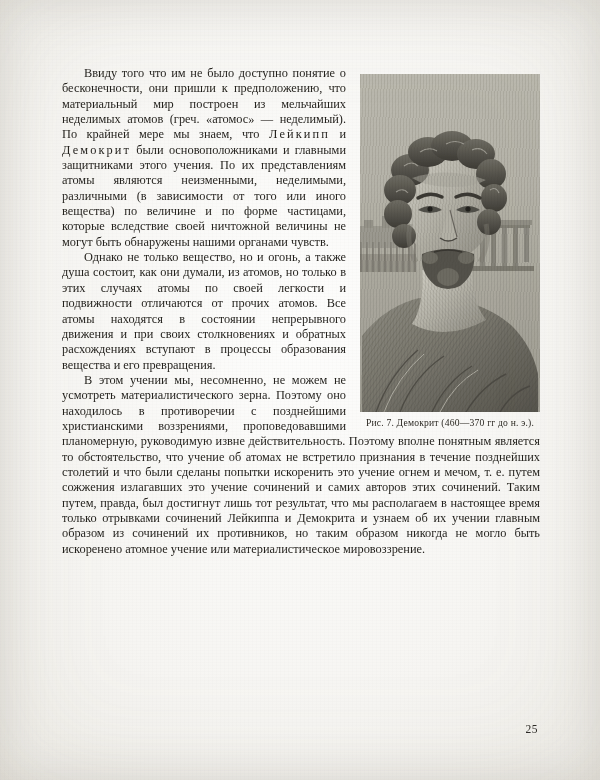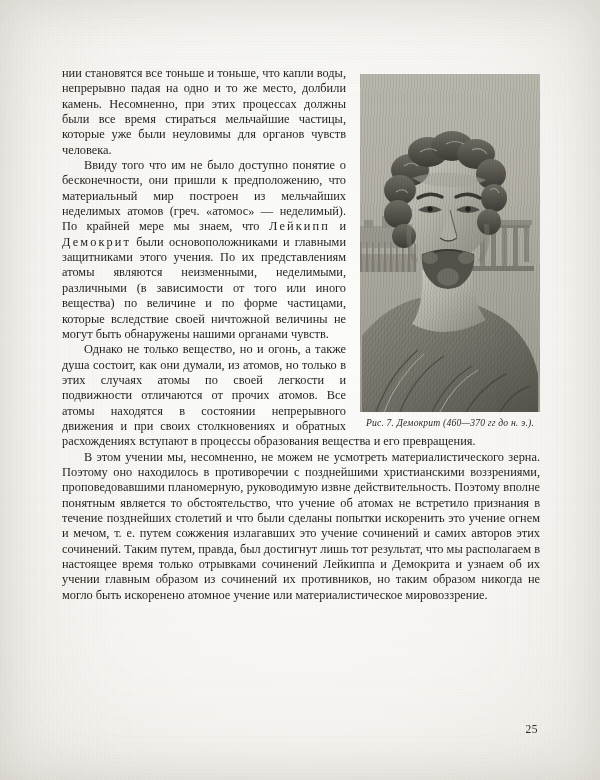--- a/index.html
+++ b/index.html
@@ -73,21 +73,20 @@
   }
   .plate svg{position:absolute;inset:0;width:100%;height:100%;}
   .caption{
     margin-top:5px;
     font-size:9.6px;
     line-height:1.25;
     text-align:center;
     color:#2b2822;
     letter-spacing:.2px;
     white-space:nowrap;
-    font-style:italic;
   }
 
   
   .para{
     font-size:12.35px;
     line-height:15.35px;
     text-align:justify;
     text-justify:inter-word;
     color:#211f1b;
     margin:0;
@@ -225,21 +224,20 @@
           <path d="M50 150 Q46 170 56 188" stroke="#7f7d74" stroke-width="5" fill="none" opacity=".45"></path>
           <path d="M126 150 Q130 170 120 188" stroke="#7f7d74" stroke-width="5" fill="none" opacity=".45"></path>
 
           <rect x="0" y="0" width="180" height="338" fill="url(#hatchp)" opacity=".12"></rect>
         </svg>
         <div class="hatch"></div>
       </div>
       <div class="caption">Рис. 7. Демокрит (460—370 гг до н. э.).</div>
     </div>
 
-    <p class="para noindent">нии становятся все тоньше и тоньше, что капли воды, непрерывно падая на одно и то же место, долбили камень. Несомненно, при этих процессах должны были все время стираться мельчайшие частицы, которые уже были неуловимы для органов чувств человека.</p>
 
     <p class="para"><span>Ввиду того  что им не было доступно понятие о бесконечности,  они пришли к предположению, что материальный мир построен из мельчайших  неделимых атомов (греч. «атомос» — неделимый). По крайней мере мы знаем,  что </span><span class="sp">Лейкипп</span><span> и </span><span class="sp">Демокрит</span><span> были основоположниками и главными защитниками этого учения. По их представлениям атомы являются неизменными, неделимыми, различными (в зависимости от того или иного вещества) по величине и по форме частицами, которые вследствие своей ничтожной величины не могут быть обнаружены нашими органами чувств.</span></p>
 
     <p class="para">Однако не только вещество, но и огонь,  а также душа состоит, как они думали, из атомов, но только в этих случаях  атомы по своей легкости  и подвижности отличаются от прочих атомов. Все атомы находятся в состоянии непрерывного движения и при своих столкновениях и обратных  расхождениях  вступают в процессы образования вещества и его превращения.</p>
 
     <p class="para">В этом учении мы,  несомненно, не можем не усмотреть материалистического зерна. Поэтому оно находилось в противоречии  с позднейшими христианскими воззрениями, проповедовавшими планомерную, руководимую извне действительность. Поэтому вполне понятным является то обстоятельство, что учение об атомах не  встретило признания в течение позднейших столетий  и что были сделаны  попытки  искоренить это учение огнем и мечом, т. е. путем сожжения излагавших это  учение сочинений и самих авторов этих сочинений. Таким путем,  правда, был достигнут лишь тот результат, что мы располагаем  в настоящее время только отрывками сочинений Лейкиппа и Демокрита  и  узнаем  об  их  учении главным образом из сочинений их противников, но таким образом никогда не могло быть искоренено атомное учение или материалистическое мировоззрение.</p>
 
   </div>
 
   <div id="pageno">25</div>

